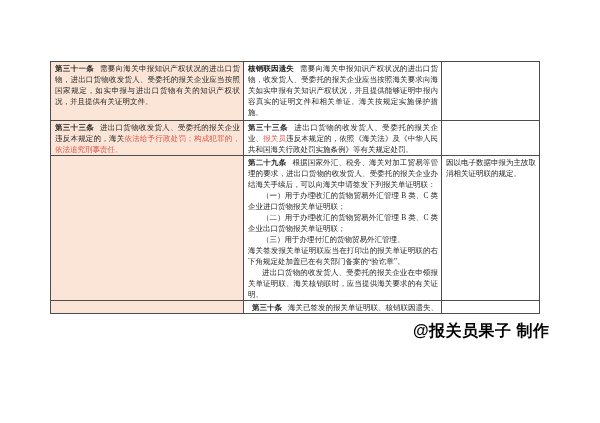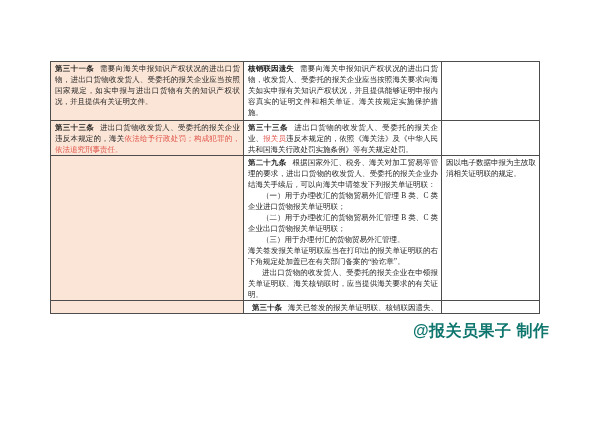--- a/index.html
+++ b/index.html
@@ -44,21 +44,21 @@
   .hd { font-weight: bold; padding-right: 6px; color: #1d1d1d; }
   .red { color: #e0544a; }
   .watermark {
     position: absolute;
     left: 413px;
     top: 321px;
     font-family: "Liberation Sans", "DejaVu Sans", sans-serif;
     font-size: 16px;
     font-weight: 700;
     letter-spacing: 0.5px;
-    color: #0f766e;
+    color: #000000;
     z-index: 5;
     white-space: nowrap;
   }
 </style>
 </head>
 <body>
 
 <div class="canvas">
   <table class="doc-table">
     <colgroup id="colgroup">

